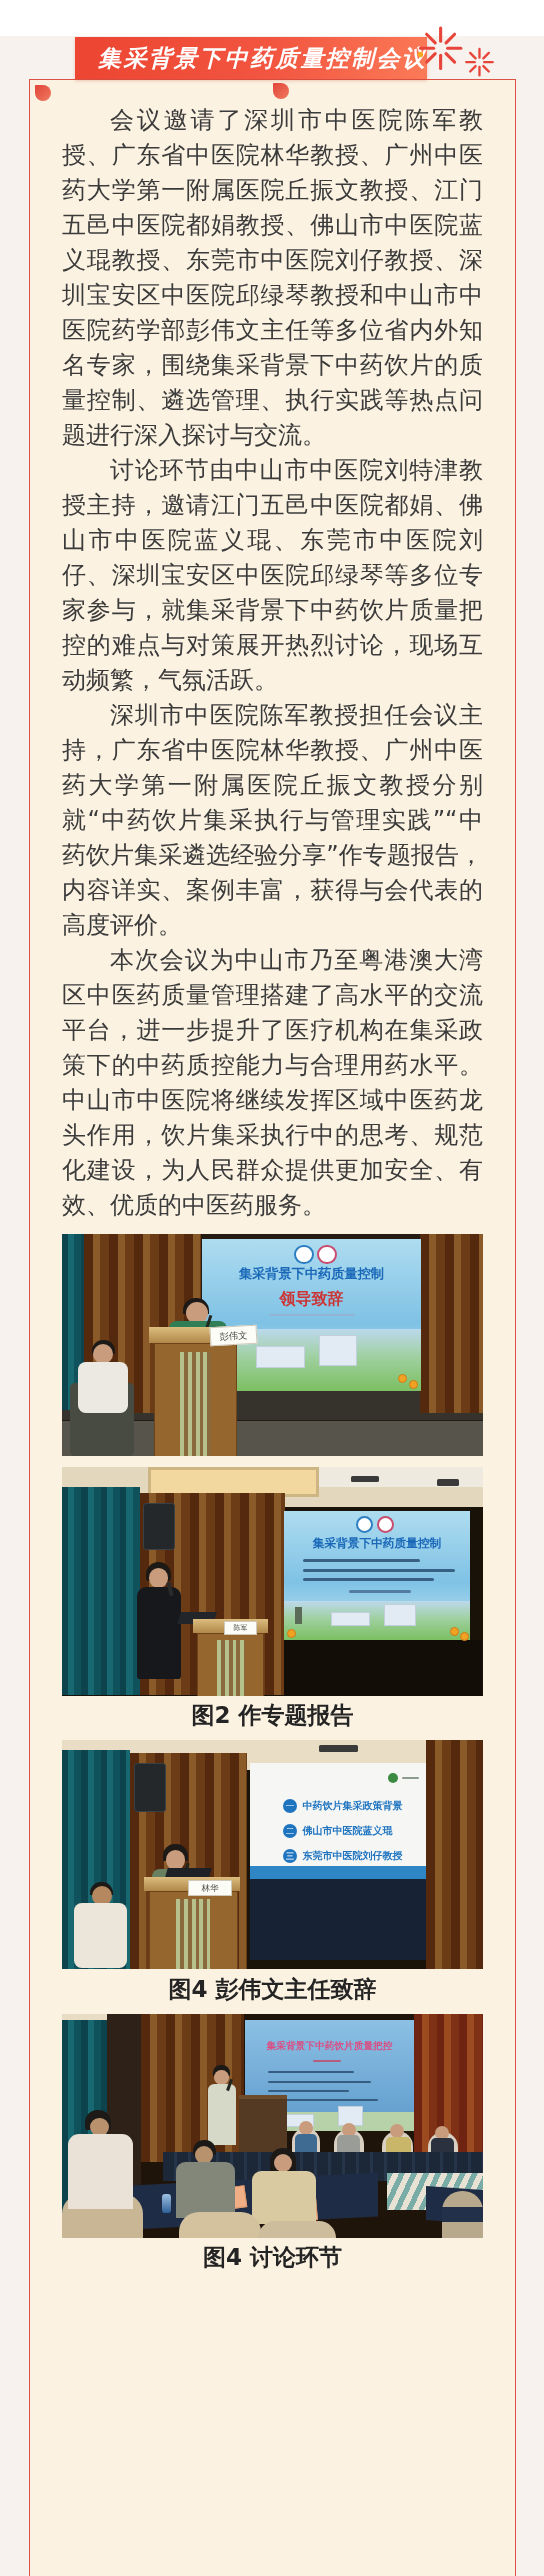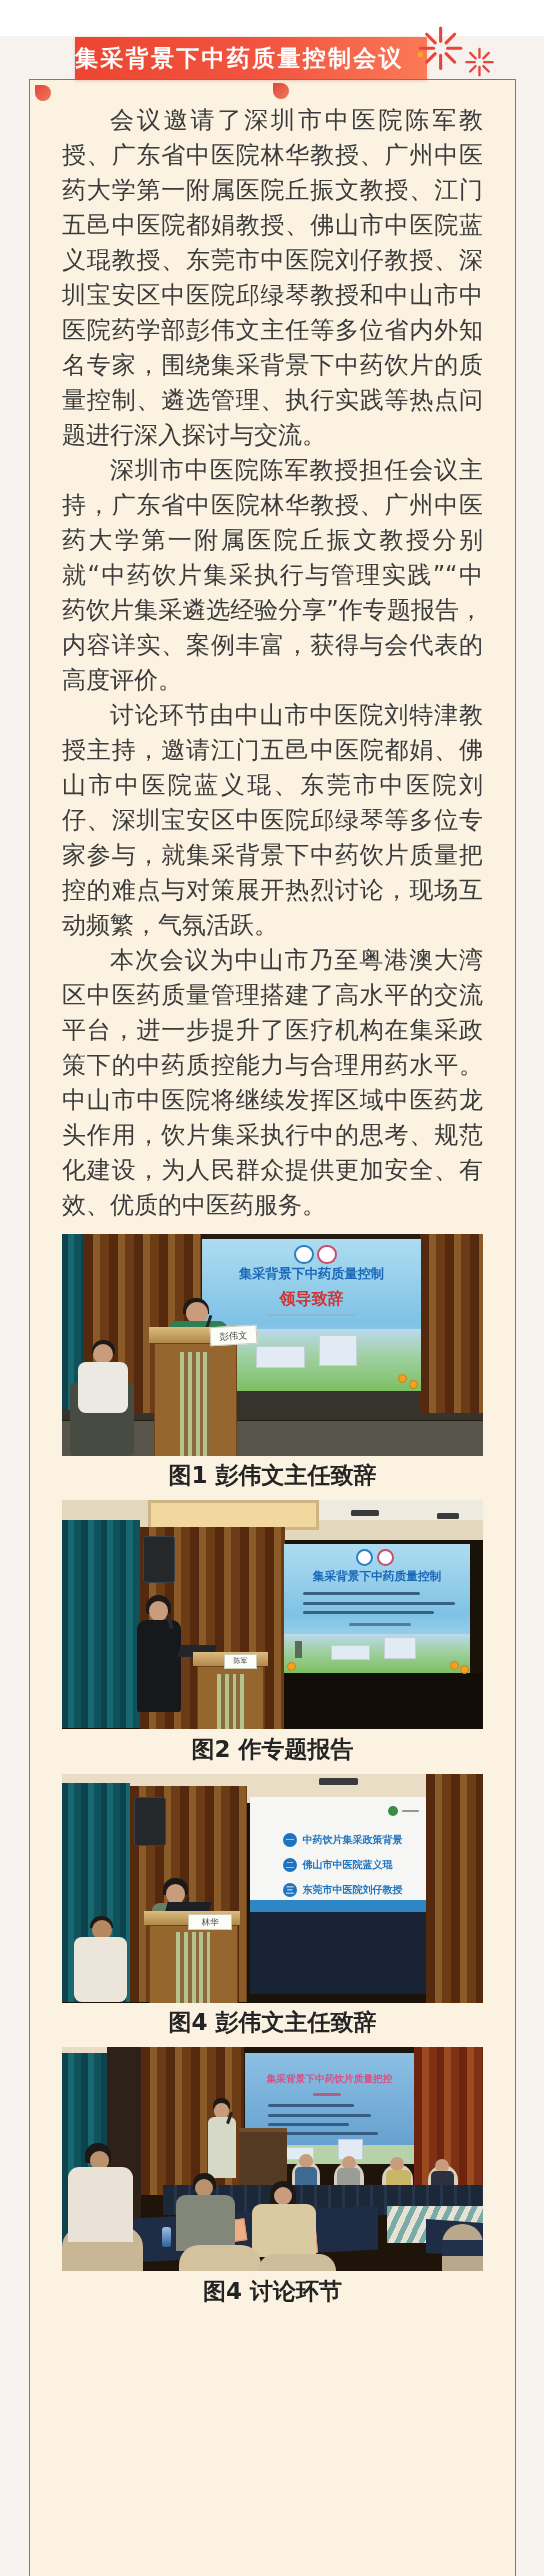--- a/index.html
+++ b/index.html
@@ -4,22 +4,22 @@
 <style>
   html,body{margin:0;padding:0;}
   body{width:544px;font-family:"DejaVu Sans","Liberation Sans",sans-serif;}
   .page{position:relative;width:544px;height:2576px;background:#f7f2ee;overflow:hidden;}
   .top-strip{position:absolute;left:0;top:0;width:544px;height:36px;background:#ffffff;}
   .ab{position:absolute;}
 
   
   .banner{position:absolute;left:75px;top:37px;width:352px;height:42px;
     background:linear-gradient(100deg,#ec4531 0%,#f25540 55%,#fb7a57 100%);
-    display:flex;align-items:center;justify-content:flex-start;z-index:5;
-    box-shadow:0 1.6px 3.1px rgba(200,60,40,.25);}
+    display:flex;align-items:center;justify-content:flex-end;z-index:5;
+    box-shadow:0 1.6px 3.1px rgba(200,60,40,.25);font-style:italic;}
   .banner span{color:#fff;font-size:23px;font-weight:bold;letter-spacing:2.3px;}
   .fireworks{position:absolute;left:408px;top:14px;z-index:6;}
 
   
   .card{position:absolute;left:29px;top:79px;width:485px;height:2497px;
     background:#fbf2e1;border:1.6px solid #dd5146;border-bottom:none;box-sizing:content-box;}
   .petal{position:absolute;width:16.3px;height:16.3px;
     background:linear-gradient(135deg,#e2453a,#ef7a5e);
     border-radius:1.6px 100% 100% 100%;}
   .content{position:relative;padding:23px 32px 0 32px;}
@@ -92,22 +92,22 @@
     </g>
     <circle cx="16" cy="52" r="3.5" fill="#f5a623"></circle>
   </svg>
 
   <div class="card">
     <div class="petal" style="left:4.7px;top:4.7px;"></div>
     <div class="petal" style="left:243px;top:3.1px;"></div>
 
     <div class="content">
       <p>会议邀请了深圳市中医院陈军教授、广东省中医院林华教授、广州中医药大学第一附属医院丘振文教授、江门五邑中医院都娟教授、佛山市中医院蓝义琨教授、东莞市中医院刘仔教授、深圳宝安区中医院邱绿琴教授和中山市中医院药学部彭伟文主任等多位省内外知名专家，围绕集采背景下中药饮片的质量控制、遴选管理、执行实践等热点问题进行深入探讨与交流。</p>
+      <p>讨论环节由中山市中医院刘特津教授主持，邀请江门五邑中医院都娟、佛山市中医院蓝义琨、东莞市中医院刘仔、深圳宝安区中医院邱绿琴等多位专家参与，就集采背景下中药饮片质量把控的难点与对策展开热烈讨论，现场互动频繁，气氛活跃。</p>
       <p>深圳市中医院陈军教授担任会议主持，广东省中医院林华教授、广州中医药大学第一附属医院丘振文教授分别就“中药饮片集采执行与管理实践”“中药饮片集采遴选经验分享”作专题报告，内容详实、案例丰富，获得与会代表的高度评价。</p>
-      <p>讨论环节由中山市中医院刘特津教授主持，邀请江门五邑中医院都娟、佛山市中医院蓝义琨、东莞市中医院刘仔、深圳宝安区中医院邱绿琴等多位专家参与，就集采背景下中药饮片质量把控的难点与对策展开热烈讨论，现场互动频繁，气氛活跃。</p>
       <p>本次会议为中山市乃至粤港澳大湾区中医药质量管理搭建了高水平的交流平台，进一步提升了医疗机构在集采政策下的中药质控能力与合理用药水平。中山市中医院将继续发挥区域中医药龙头作用，饮片集采执行中的思考、规范化建设，为人民群众提供更加安全、有效、优质的中医药服务。</p>
 
       <figure>
         <div class="photo" style="height:222px;">
           <div class="ab" style="left:0;top:146px;width:421px;height:40px;background:#35332c;"></div>
           <div class="ab" style="left:0;top:187px;width:421px;height:36px;background:#57544c;"></div>
           <div class="ab curtain-teal" style="left:0;top:0;width:22px;height:176px;"></div>
           <div class="ab curtain-brown" style="left:22px;top:0;width:117px;height:179px;"></div>
           <div class="ab curtain-brown" style="left:358px;top:0;width:63px;height:179px;"></div>
           <div class="ab screen-blue" style="left:140px;top:4.7px;width:219px;height:152px;">
@@ -136,21 +136,20 @@
           <div class="ab head" style="left:124px;top:68px;width:22px;height:22px;"></div>
           <div class="ab" style="left:107px;top:87px;width:58px;height:53px;background:#2f7e55;border-radius:7.8px 7.8px 0 0;"></div>
           <div class="ab" style="left:145px;top:81px;width:3.1px;height:15.6px;background:#23251f;transform:rotate(18deg);"></div>
 
           <div class="ab podium-top" style="left:87px;top:93px;width:92px;height:15.6px;"></div>
           <div class="ab podium" style="left:92px;top:109px;width:81px;height:114px;">
             <div class="ab podium-stripes" style="left:25px;top:7.8px;width:31px;height:106px;"></div>
           </div>
           <div class="nameplate" style="left:148px;top:92px;width:45px;height:17px;font-size:9.3px;line-height:17px;transform:rotate(-3deg);">彭伟文</div>
         </div>
-        <figcaption>图1 彭伟文主任致辞</figcaption>
       </figure>
 
       <figure>
         <div class="photo" style="height:229px;background:#181209;">
           <div class="ab" style="left:0;top:0;width:421px;height:40px;background:#e3d7bd;"></div>
           <div class="ab" style="left:257px;top:0;width:164px;height:20px;background:#efeadf;"></div>
           <div class="ab" style="left:86px;top:0;width:171px;height:29.6px;background:#f2d79e;border:3.1px solid #cdb684;box-sizing:border-box;"></div>
           <div class="vent" style="left:289px;top:9.3px;width:28px;height:6.2px;"></div>
           <div class="vent" style="left:375px;top:12.4px;width:22px;height:6.2px;"></div>
           <div class="ab curtain-teal" style="left:0;top:20px;width:78px;height:208px;"></div>

